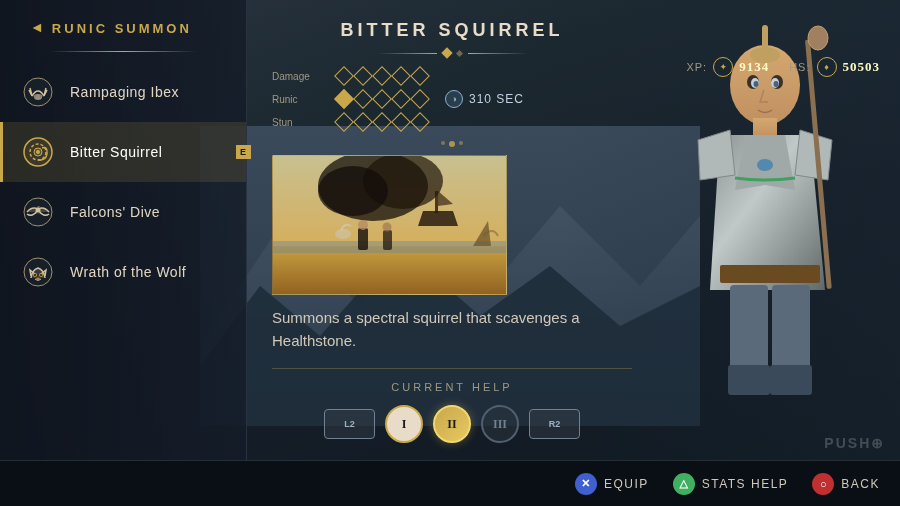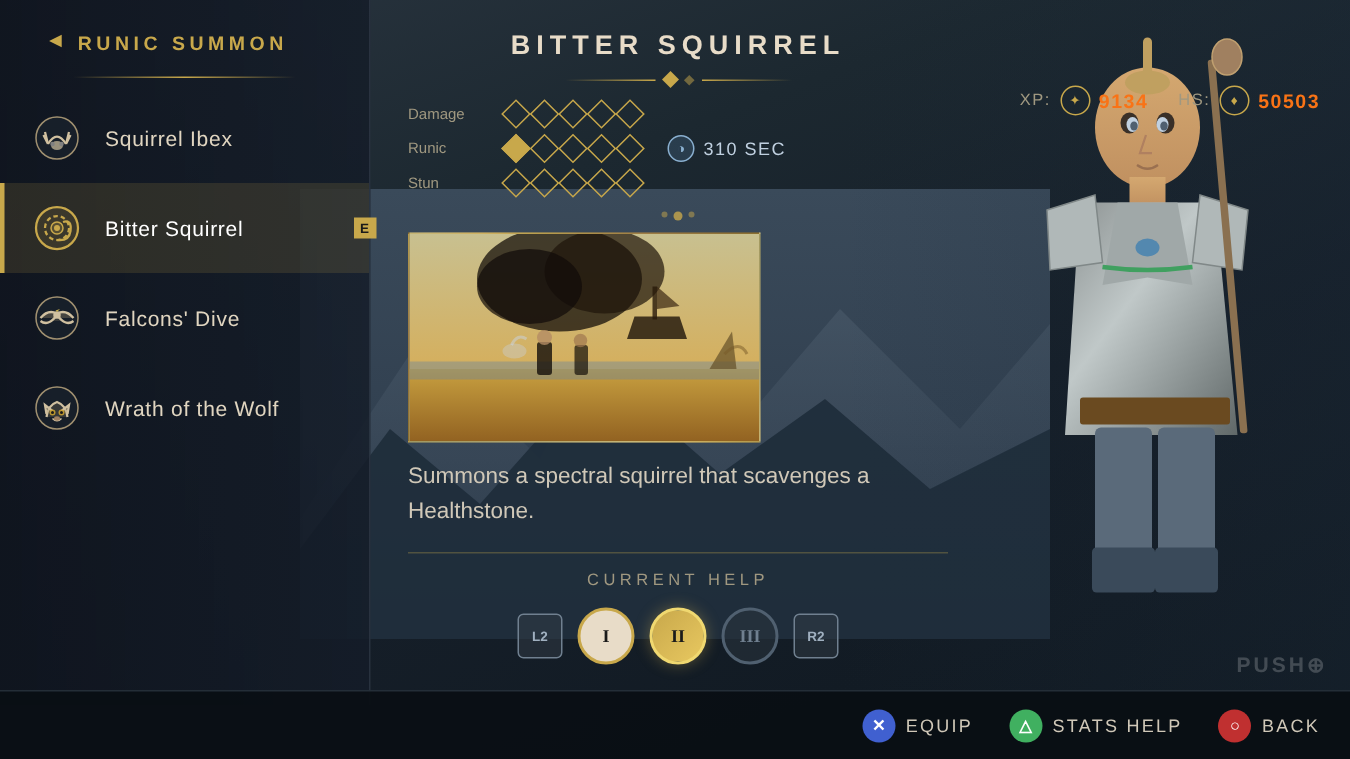--- a/index.html
+++ b/index.html
@@ -283,21 +283,21 @@
     }
 
     .level-buttons {
       display: flex;
       align-items: center;
       justify-content: center;
       gap: 10px;
     }
 
     .btn-trigger {
-      width: 30px;
+      width: 51px;
       height: 30px;
       border: 1.5px solid #708090;
       border-radius: 4px;
       display: flex;
       align-items: center;
       justify-content: center;
       color: #a0b0c0;
       font-size: 9px;
       font-family: sans-serif;
       font-weight: bold;
@@ -368,23 +368,23 @@
     }
 
     .hud-label {
       color: #a09880;
       font-size: 11px;
       font-family: sans-serif;
       letter-spacing: 1px;
     }
 
     .hud-value {
-      color: #f97316;
+      color: #fef9c3;
       font-size: 13px;
-      font-family: Liberation Sans, sans-serif;
+      font-family: Liberation Serif, serif;
       font-weight: bold;
       letter-spacing: 1px;
     }
 
     
     .bottom-bar {
       position: absolute;
       bottom: 0;
       left: 0;
       right: 0;
@@ -565,21 +565,21 @@
         <circle cx="16" cy="16" r="14" stroke="#a09070" stroke-width="1" fill="rgba(30,40,50,0.5)"></circle>
 
         <path d="M10,20 Q16,10 22,20" stroke="#d0c0a0" stroke-width="1.5" fill="none"></path>
         <path d="M10,20 L7,14 M10,20 L8,12" stroke="#d0c0a0" stroke-width="1.5"></path>
         <path d="M22,20 L25,14 M22,20 L24,12" stroke="#d0c0a0" stroke-width="1.5"></path>
         <ellipse cx="16" cy="21" rx="4" ry="3" fill="#d0c0a0" opacity="0.7"></ellipse>
         <circle cx="13" cy="20" r="1.5" fill="#808080"></circle>
         <circle cx="19" cy="20" r="1.5" fill="#808080"></circle>
       </svg>
     </div>
-    <span class="item-label">Squirrel Ibex</span>
+    <span class="item-label">Rampaging Ibex</span>
   </div>
 
   <div class="sidebar-item active">
     <div class="item-icon">
       <svg viewBox="0 0 32 32" fill="none" xmlns="http://www.w3.org/2000/svg">
         <circle cx="16" cy="16" r="14" stroke="#c8a84b" stroke-width="1.5" fill="rgba(200,168,75,0.1)"></circle>
 
         <circle cx="16" cy="16" r="8" stroke="#c8a84b" stroke-width="1.5" fill="none" stroke-dasharray="3,2"></circle>
         <circle cx="16" cy="16" r="4" stroke="#c8a84b" stroke-width="1" fill="rgba(200,168,75,0.2)"></circle>
         <circle cx="16" cy="16" r="2" fill="#c8a84b"></circle>

